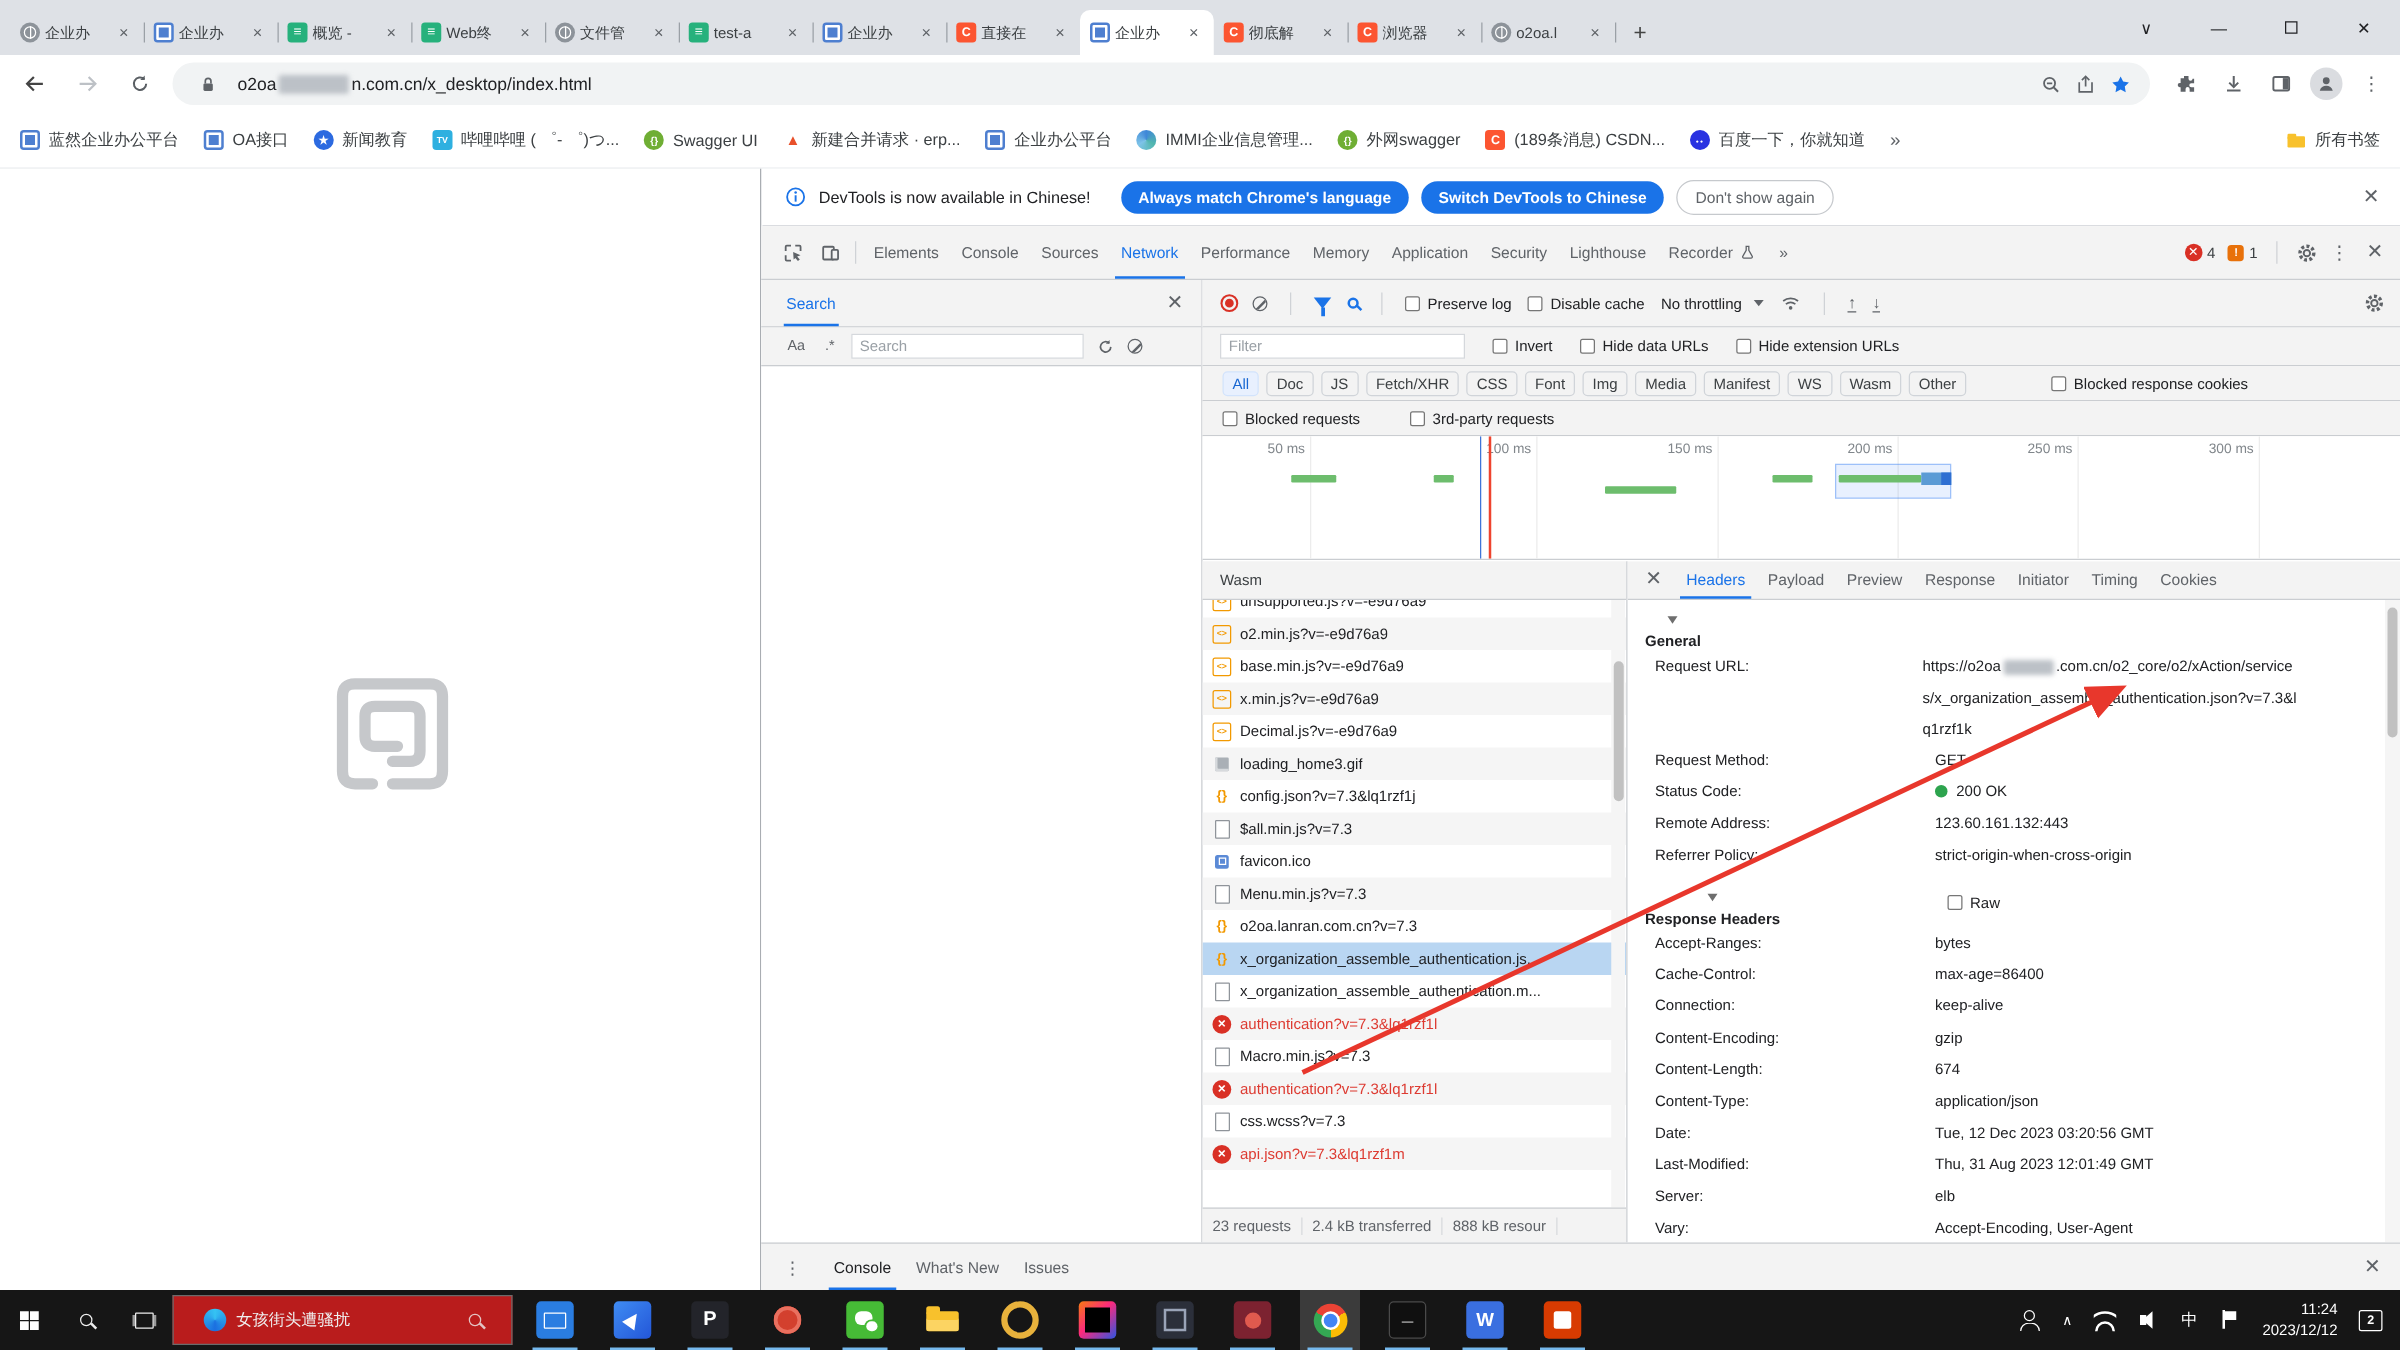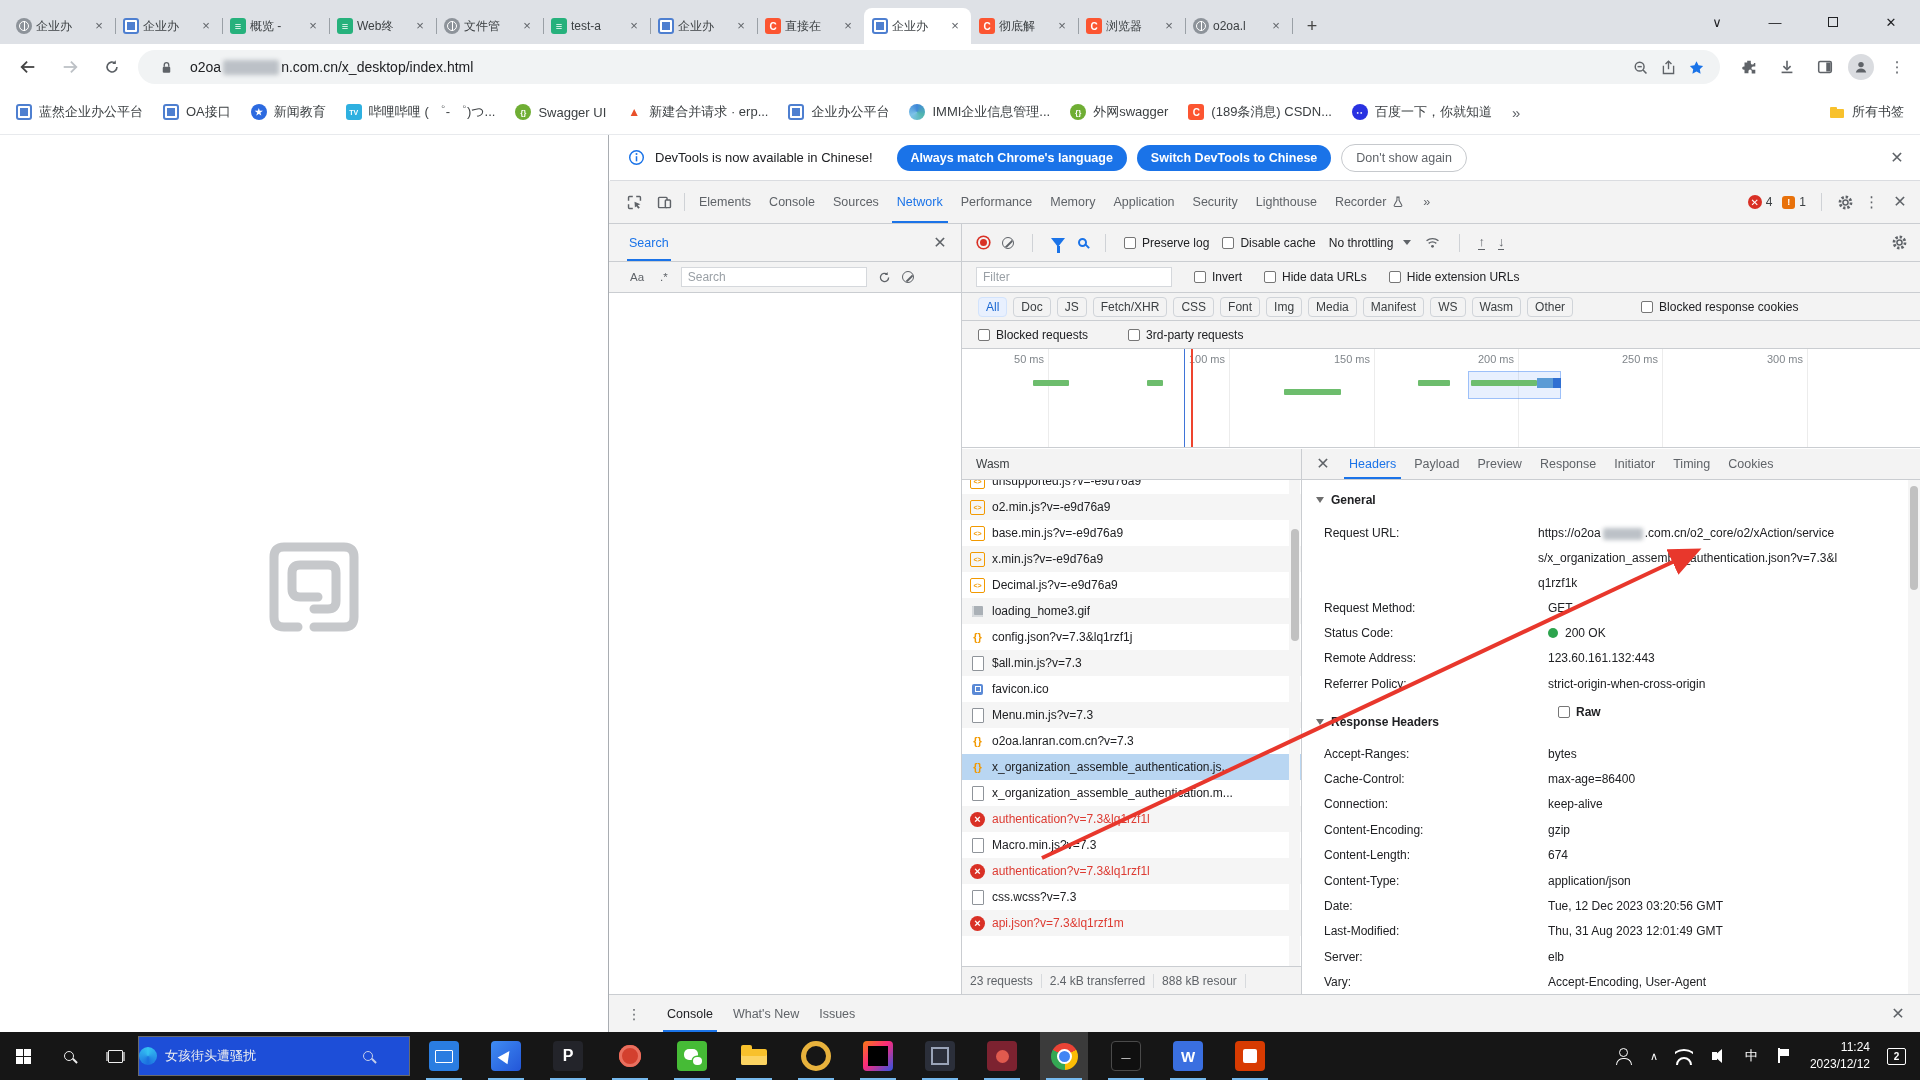--- a/index.html
+++ b/index.html
@@ -169,53 +169,53 @@
   #summary { position:absolute; left:353px; top:831px; width:339px; height:28px; background:#f3f3f3; border-top:1px solid #cacdd1; display:flex; align-items:center; overflow:hidden; white-space:nowrap; }
   #summary span { padding:0 8px; border-right:1px solid #d7dadd; color:#5f6368; font-size:12px; flex:none; }
 
   
   #details { position:absolute; left:692px; top:314px; right:0; bottom:38px; background:#fff; border-left:1px solid #cacdd1; overflow:hidden; }
   #det-tabs { height:31px; background:#f3f3f3; border-bottom:1px solid #cacdd1; display:flex; align-items:stretch; padding-left:10px; gap:2px; }
   #det-tabs .xbtn { align-self:center; margin-right:4px; }
   .det-tab { padding:0 9px; display:flex; align-items:center; font-size:12.5px; color:#5f6368; position:relative; }
   .det-tab.active { color:#1a73e8; }
   .det-tab.active::after { content:""; position:absolute; left:4px; right:4px; bottom:0; height:2.5px; background:#1a73e8; }
-  .sect { position:absolute; left:14px; display:flex; align-items:center; gap:7px; font-weight:bold; font-size:12px; color:#202124; }
+  .sect { position:absolute; left:14px; display:flex; align-items:center; gap:7px; font-weight:bold; font-size:12px; color:#202124;flex-direction:column; }
   .tri { width:0; height:0; border-left:4.5px solid transparent; border-right:4.5px solid transparent; border-top:6px solid #6e6e6e; }
   .kv { display:flex; height:25.4px; align-items:center;gap:32px; }
   .kv .k { width:214px; flex:none; padding-left:22px; color:#202124; }
   .kv .v { color:#202124; display:flex; align-items:center; }
   .dot { display:none; width:10px; height:10px; border-radius:50%; margin-right:7px; }
   .dot.green { display:inline-block; background:#2da44e; }
   #url-row { position:absolute; left:0; top:72px; right:0; line-height:25px; }
   #url-row .k { position:absolute; left:22px; top:0; }
   #url-val { position:absolute; left:236px; top:0; width:400px; color:#202124; }
   #gen-items { position:absolute; left:0; top:146px; right:0; }
   #resp-items { position:absolute; left:0; top:292px; right:0; }
-  #raw-cb { position:absolute; left:256px; top:256px; font-weight:bold;justify-content:space-between; }
+  #raw-cb { position:absolute; left:256px; top:266px; font-weight:normal;justify-content:space-between; }
   #det-scroll { position:absolute; right:0; top:31px; width:12px; bottom:0; background:#f5f5f5; }
   #det-thumb { position:absolute; left:2px; top:6px; width:8px; height:104px; background:#c1c1c1; border-radius:4px; }
 
   
   #drawer { position:absolute; left:0; bottom:0; width:1312px; height:38px; background:#f3f3f3; border-top:1px solid #cacdd1; display:flex; align-items:stretch; padding:0 12px 0 18px; gap:8px; }
   #drawer .dots { align-self:center; font-size:14px; color:#5f6368; margin-right:8px; }
   .drawer-tab { padding:0 10px; display:flex; align-items:center; font-size:12.5px; color:#5f6368; position:relative; }
   .drawer-tab.active { color:#202124; }
   .drawer-tab.active::after { content:""; position:absolute; left:6px; right:6px; bottom:0; height:2.5px; background:#1a73e8; }
   #drawer .xbtn { margin-left:auto; align-self:center; }
 
   
   #taskbar { position:absolute; left:0; top:1032px; width:1920px; height:48px; background:#161616; display:flex; align-items:center; color:#fff; }
   .tb-btn { width:46px; height:48px; display:flex; align-items:center; justify-content:center; flex:none; }
   .winlogo { width:15px; height:15px; display:grid; grid-template-columns:7px 7px; grid-template-rows:7px 7px; gap:1px; }
   .winlogo i { background:#fdfdfd; }
   .tsearch-ic { width:10px; height:10px; border:1.6px solid #eee; border-radius:50%; position:relative; }
   .tsearch-ic::after { content:""; position:absolute; width:1.6px; height:6px; background:#eee; transform:rotate(-45deg); right:-3px; bottom:-4px; }
   .taskview { width:15px; height:13px; border:1.5px solid #eee; border-radius:1px; box-shadow:-4px 0 0 -2px #9a9a9a, 4px 0 0 -2px #9a9a9a; }
-  #tsearchbox { width:272px; height:40px; background:#1d4ed8; border:1px solid #6b6b6b; display:flex; align-items:center; padding:0 0; gap:8px; margin-right:10px; flex:none; }
+  #tsearchbox { width:272px; height:40px; background:#b91c1c; border:1px solid #6b6b6b; display:flex; align-items:center; padding:0 24px; gap:8px; margin-right:10px; flex:none; }
   .edge { width:18px; height:18px; border-radius:50%; background:conic-gradient(#35c3f3,#1b6fe0,#35c3f3); flex:none; }
   #tsearchbox input { background:transparent; border:none; outline:none; color:#efefef; font-size:13px; width:190px; font-family:inherit; }
   #apps { display:flex; height:48px; }
   .app { width:48px; height:48px; margin-right:14px; display:flex; align-items:center; justify-content:center; position:relative; flex:none; }
   .app.running::after { content:""; position:absolute; left:6px; right:6px; bottom:0; height:2.5px; background:#76b9ed; }
   .app.active { background:rgba(255,255,255,.16); }
   .appic { width:30px; height:30px; border-radius:4px; display:flex; align-items:center; justify-content:center; position:relative; }
   .appic.monitor { background:#2a7de1; } .appic.monitor::before { content:""; width:16px; height:11px; border:1.8px solid #fff; border-radius:1px; }
   .appic.bird { background:linear-gradient(135deg,#3f8cf3,#2356d8); } .appic.bird::before { content:""; width:0; height:0; border-left:6px solid transparent; border-right:6px solid transparent; border-bottom:12px solid #fff; transform:rotate(35deg); }
   .appic.picpick { background:#23242a; } .appic.picpick::before { content:"P"; color:#fff; font-weight:bold; font-size:16px; }

